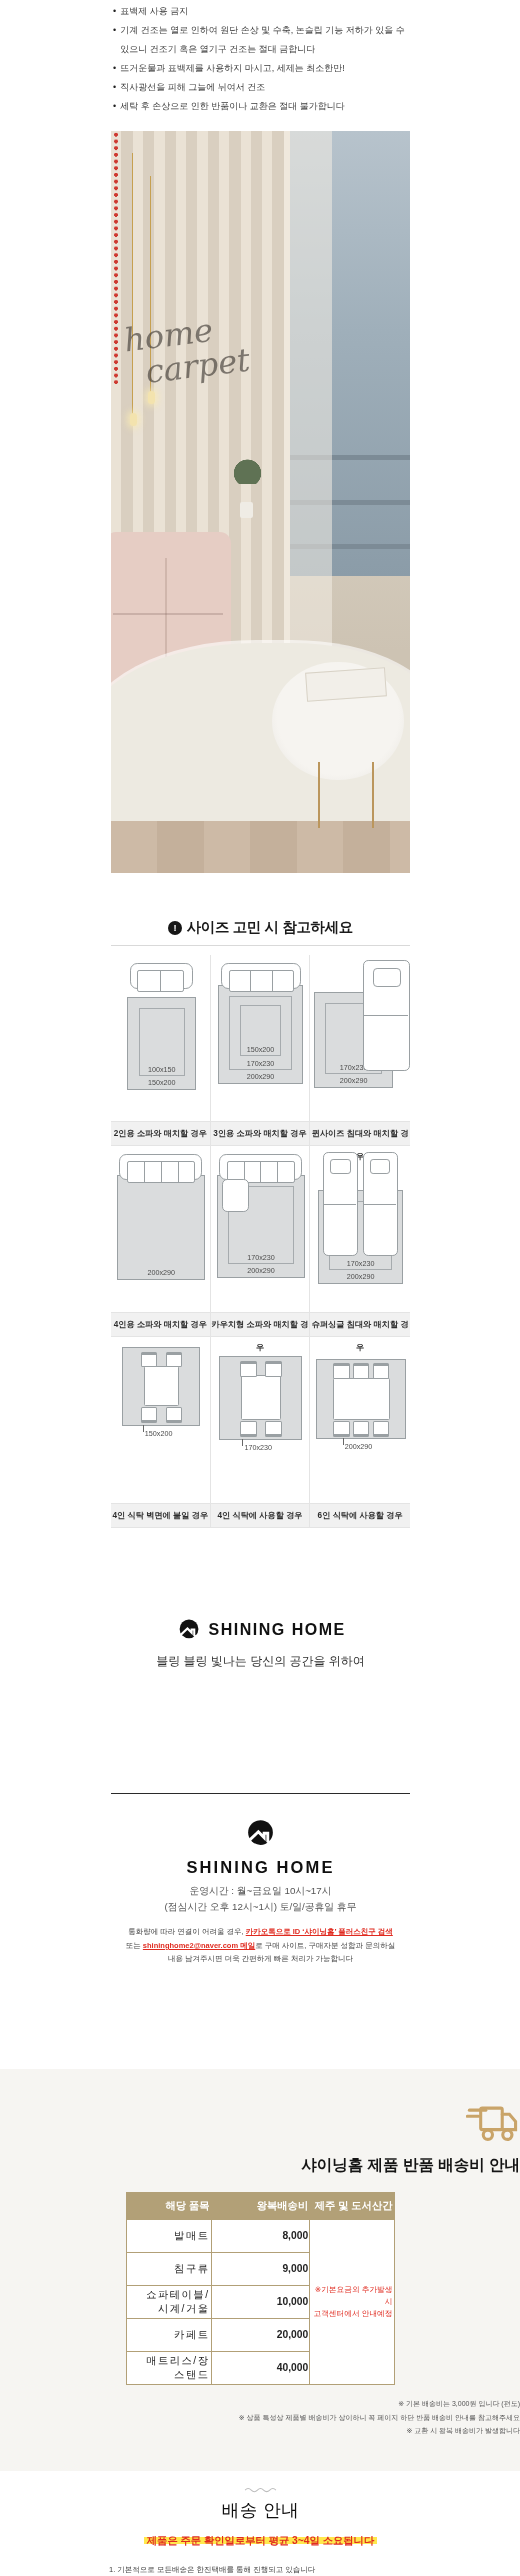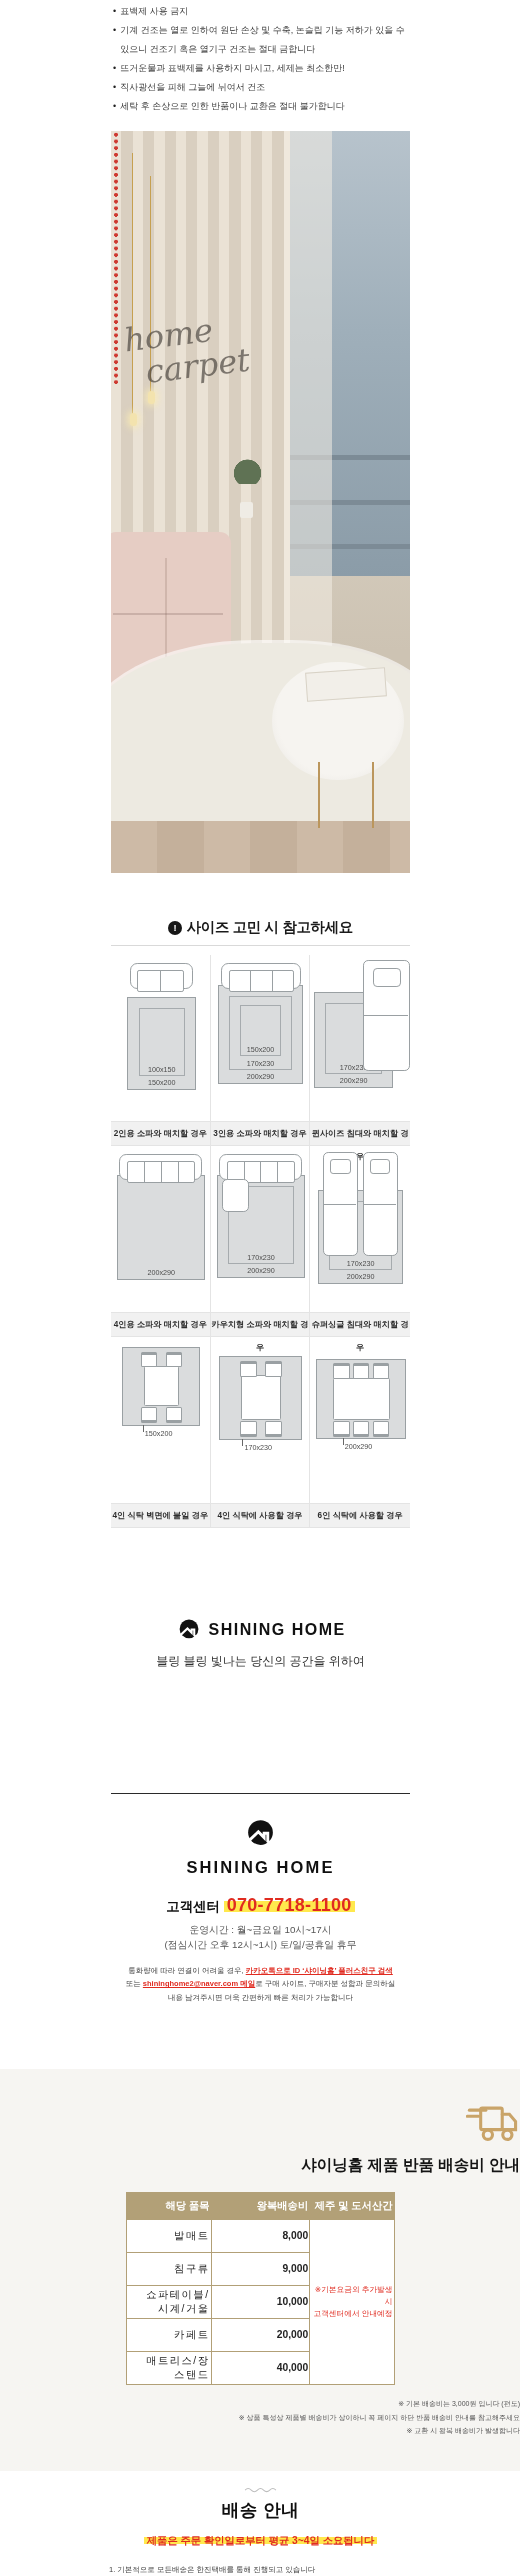--- a/index.html
+++ b/index.html
@@ -81,21 +81,21 @@
   .fee-sub span{border-bottom:1px solid #e02b20;padding-bottom:1.5px;}
   table.fee-table{margin:15.5px auto 0;border-collapse:collapse;width:269px;background:#fff;}
   .fee-table th{background:#b2a077;color:#fff;font-size:10.3px;font-weight:700;height:24px;border:0.5px solid #b2a077;}
   .fee-table td{border:0.5px solid #b2a077;height:30px;font-size:10.3px;color:#222;background:#fff;}
   .fee-table td.item{letter-spacing:1.5px;padding-left:9px;}
   .fee-table td.price{font-weight:700;}
   .fee-table td.side{font-size:7.7px;color:#e02b20;line-height:1.55;}
   .fee-notes{margin-top:12.4px;font-size:7px;color:#555;line-height:1.95;}
   
   .notice{position:absolute;left:106px;width:309px;text-align:center;}
-  .n-title{margin-top:5.2px;font-size:17.5px;font-weight:700;color:#0f0f0f;letter-spacing:0.5px;}
+  .n-title{margin-top:5.2px;font-size:17.5px;font-weight:400;color:#0f0f0f;letter-spacing:0.5px;}
   .n-high{margin-top:12px;font-size:10.3px;font-weight:700;color:#e02b20;}
   .n-list{margin:12.4px auto 0;width:303px;text-align:left;font-size:7.5px;color:#3e3e3e;line-height:2.3;}
   .wave{display:block;margin:0 auto;}
 </style>
 </head>
 <body>
 
 <div class="care-list">
     <div class="care-item">
       <div class="bullet">•</div>
@@ -308,24 +308,20 @@
   <div class="brand-tagline">블링 블링 빛나는 당신의 공간을 위하여</div>
 </div>
 
 <div class="info-card">
   <div class="card-logo">
     <svg width="37" height="32" viewBox="0 0 100 88">
       <circle cx="50" cy="40" r="34" fill="#111"></circle>
       <path d="M4 76 L44 38 L60 54 L60 42 L70 42 L70 64 L86 76" stroke="#fff" stroke-width="8" fill="none"></path>
     </svg>
     <div class="card-name">SHINING HOME</div>
-  </div>
-  <div class="phone-row">
-    <span>고객센터</span>
-    <span class="hl"><span class="phone-num">070-7718-1100</span></span>
   </div>
   <div class="hours">운영시간 : 월~금요일 10시~17시</div>
   <div class="hours2">(점심시간 오후 12시~1시) 토/일/공휴일 휴무</div>
   <div class="card-note">
     <span>통화량에 따라 연결이 어려울 경우, </span><span class="red-u">카카오톡으로 ID ‘샤이닝홈’ 플러스친구 검색</span><br>
     <span>또는 </span><span class="red-u">shininghome2@naver.com 메일</span><span>로 구매 사이트, 구매자분 성함과 문의하실</span><br>
     <span>내용 남겨주시면 더욱 간편하게 빠른 처리가 가능합니다</span>
   </div>
 </div>
 

